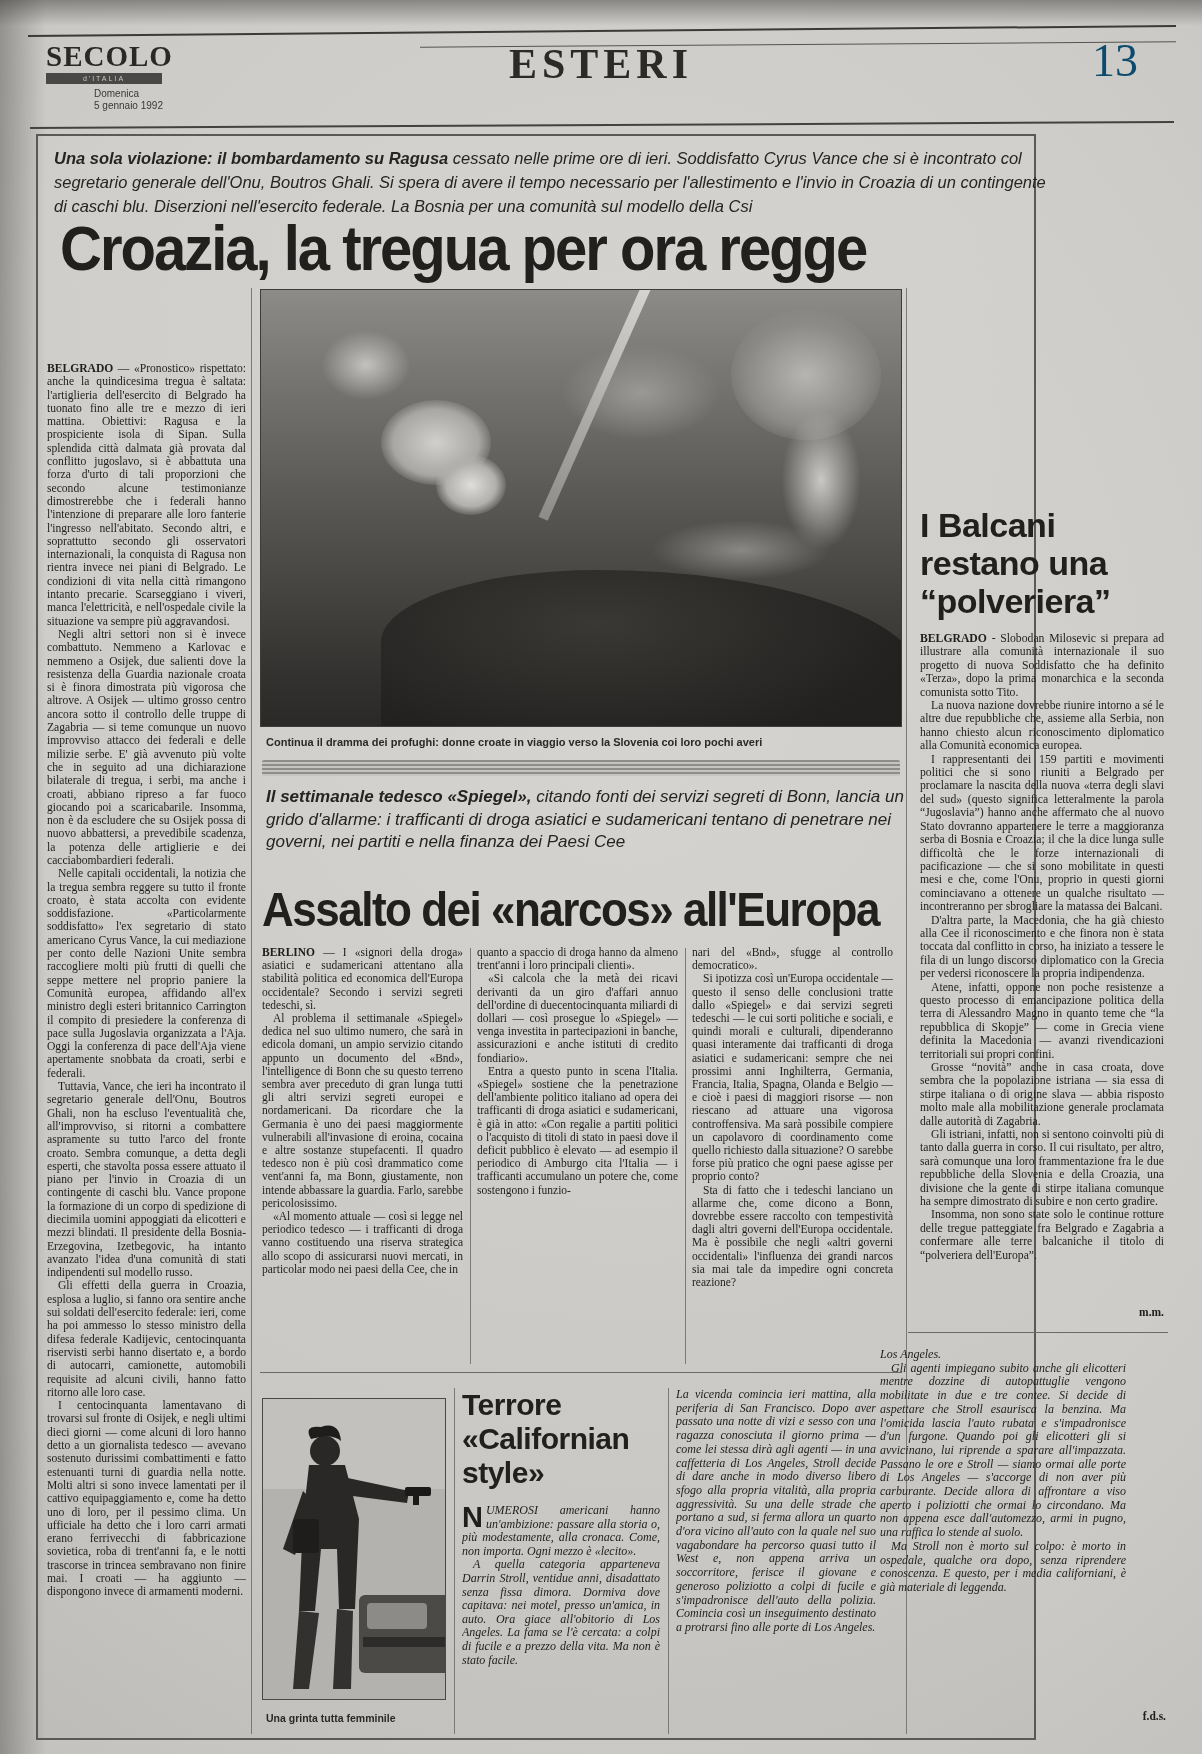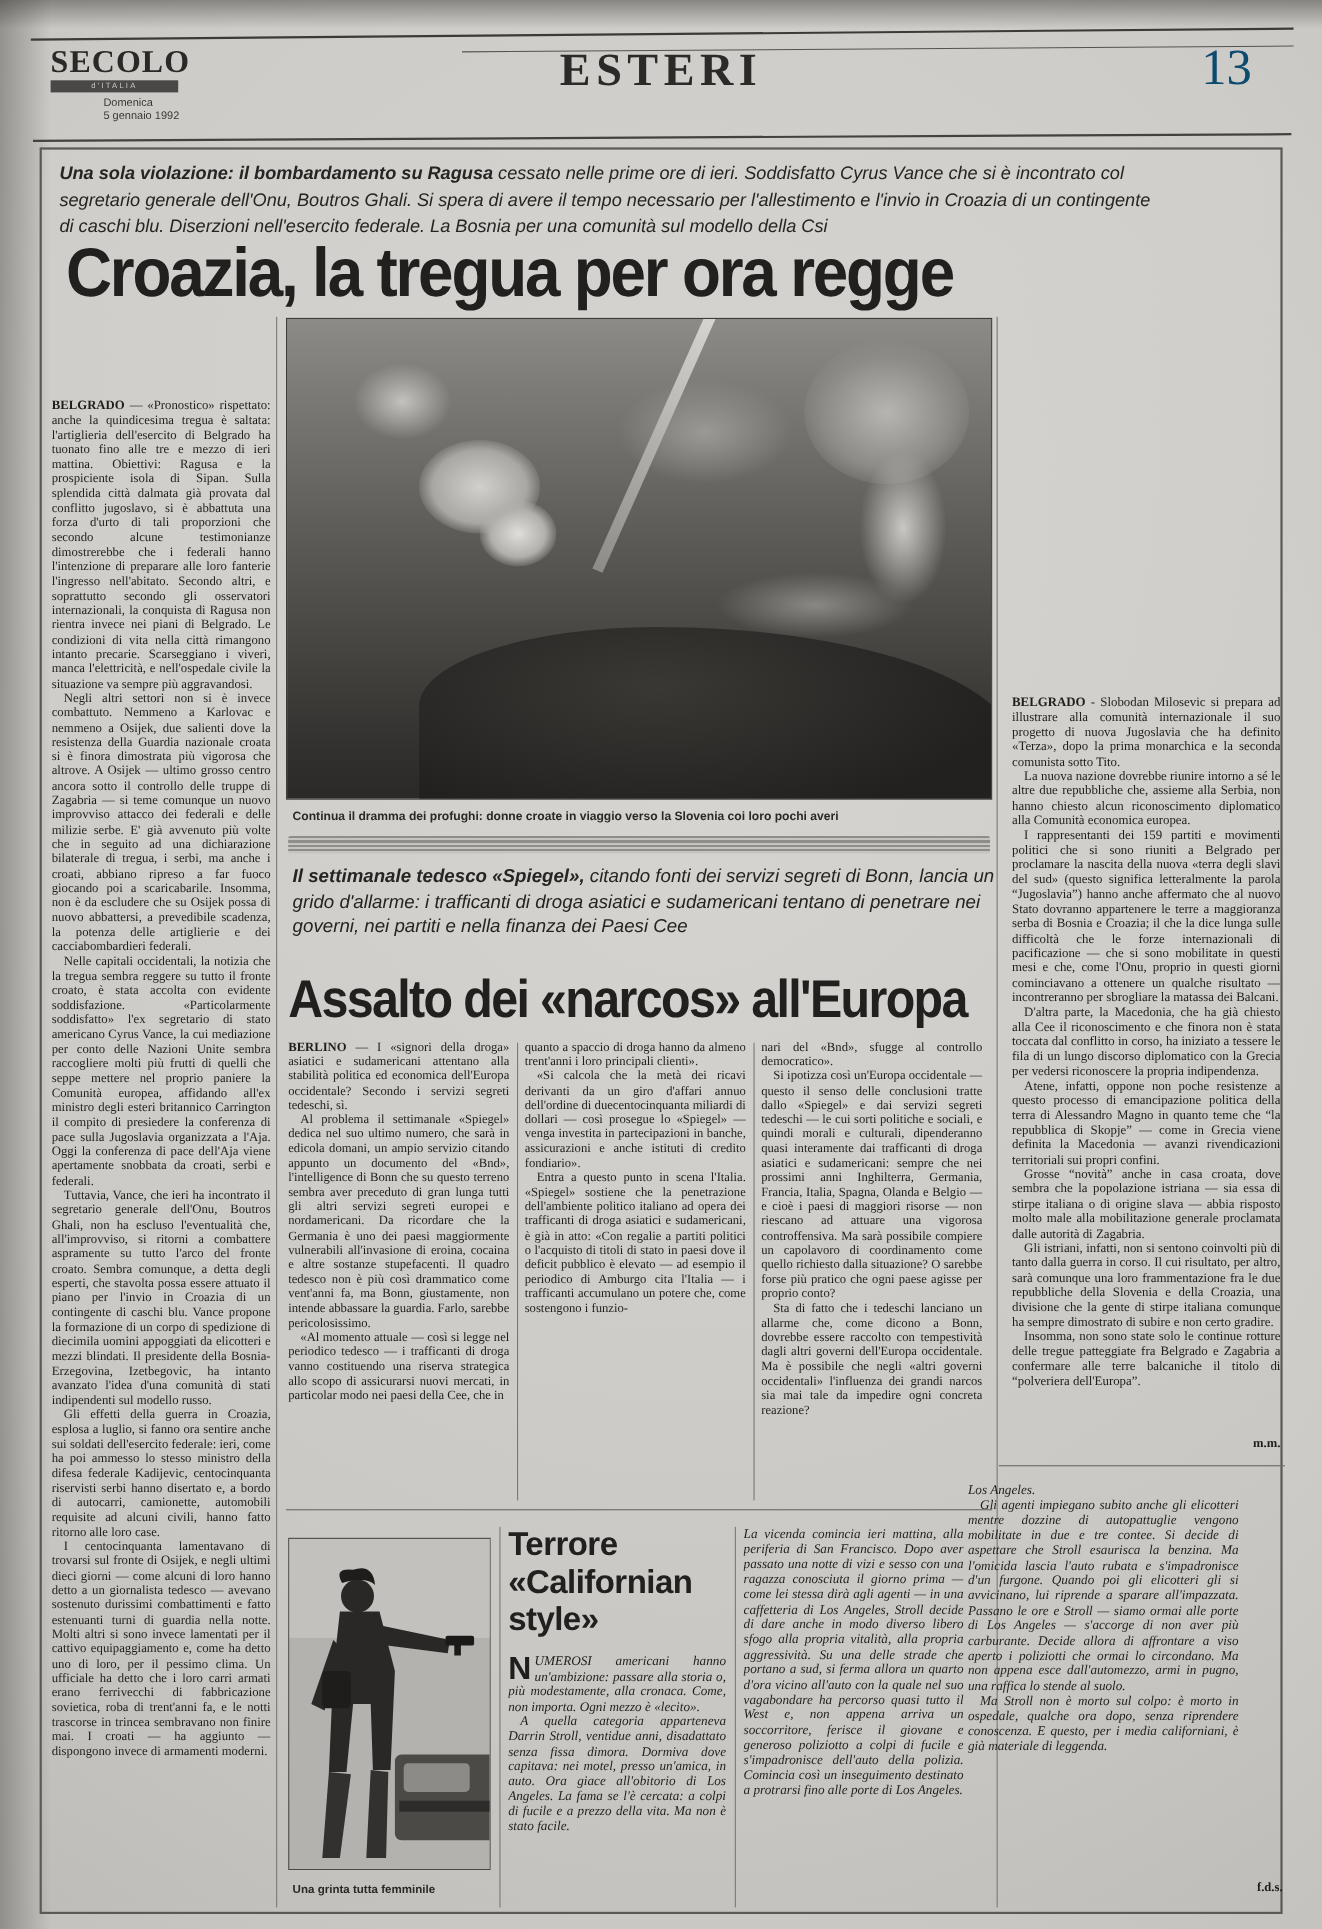--- a/index.html
+++ b/index.html
@@ -32,21 +32,21 @@
   .top-rule2 { position:absolute; left:420px; right:26px; top:44px; height:1px; background:#55534f; transform:rotate(-.4deg); }
   .masthead-title { font-family:"Liberation Serif", serif; font-weight:bold; font-size:29px; letter-spacing:1px; color:#2a2927; }
   .masthead-bar { width:116px; height:11px; background:#4a4846; color:#c9c7c3; font-family:"Liberation Sans", sans-serif; font-size:7px; text-align:center; line-height:11px; letter-spacing:2px; }
   .date-line { font-family:"Liberation Sans", sans-serif; font-size:10px; color:#3a3936; line-height:12px;padding-left:48px; }
   .section-title { font-family:"Liberation Serif", serif; font-weight:bold; font-size:42px; letter-spacing:5px; color:#2b2a28; text-align:center; }
   .page-num { font-family:"Liberation Serif", serif; font-size:46px; color:#0c4a6e; }
   .header-rule { position:absolute; left:30px; right:28px; top:124px; height:2px; background:#44423f; transform:rotate(-.3deg); }
 
   
   .content-box {
-    position:absolute; left:36px; top:134px; width:1130px; height:1606px;
+    position:absolute; left:36px; top:134px; width:1000px; height:1606px;
     border:2px solid #5b5955;
     background:linear-gradient(180deg, rgba(255,255,255,.05), rgba(0,0,0,.03));
   }
 
   .lead {
     position:absolute; left:16px; top:10px; width:1000px;
     font-family:"Liberation Sans", sans-serif; font-style:italic;
     font-size:16.5px; line-height:24px; color:#262523;
   }
   .lead b { font-weight:bold; }
@@ -261,23 +261,28 @@
   </div>
   <div class="terrore-text">
     <p class="noindent"><span class="dropcap">N</span><span>UMEROSI americani hanno un'ambizione: passare alla storia o, più modestamente, alla cronaca. Come, non importa. Ogni mezzo è «lecito».</span></p>
     <p style="text-indent:11px;">A quella categoria apparteneva Darrin Stroll, ventidue anni, disadattato senza fissa dimora. Dormiva dove capitava: nei motel, presso un'amica, in auto. Ora giace all'obitorio di Los Angeles. La fama se l'è cercata: a colpi di fucile e a prezzo della vita. Ma non è stato facile.</p>
   </div>
   <div class="vrule tvr-2"></div>
   <div class="italic-col-mid">
     <p class="noindent">La vicenda comincia ieri mattina, alla periferia di San Francisco. Dopo aver passato una notte di vizi e sesso con una ragazza conosciuta il giorno prima — come lei stessa dirà agli agenti — in una caffetteria di Los Angeles, Stroll decide di dare anche in modo diverso libero sfogo alla propria vitalità, alla propria aggressività. Su una delle strade che portano a sud, si ferma allora un quarto d'ora vicino all'auto con la quale nel suo vagabondare ha percorso quasi tutto il West e, non appena arriva un soccorritore, ferisce il giovane e generoso poliziotto a colpi di fucile e s'impadronisce dell'auto della polizia. Comincia così un inseguimento destinato a protrarsi fino alle porte di Los Angeles.</p>
   </div>
 
+  <div class="headline-3 balcani-head">
+    <div>I Balcani</div>
+    <div>restano una</div>
+    <div>“polveriera”</div>
+  </div>
   <div class="balcani-body">
     <div class="bodytext">
-      <p class="noindent"><b class="loc">BELGRADO</b><span> - Slobodan Milosevic si prepara ad illustrare alla comunità internazionale il suo progetto di nuova Jugoslavia  che ha definito «Terza», dopo la prima monarchica e la seconda comunista sotto Tito.</span></p>
+      <p class="noindent"><b class="loc">BELGRADO</b><span> - Slobodan Milosevic si prepara ad illustrare alla comunità internazionale il suo progetto di nuova Soddisfatto  che ha definito «Terza», dopo la prima monarchica e la seconda comunista sotto Tito.</span></p>
       <p>La nuova nazione dovrebbe riunire intorno a sé le altre due repubbliche che, assieme alla Serbia, non hanno chiesto alcun riconoscimento diplomatico alla Comunità economica europea.</p>
       <p>I rappresentanti dei 159 partiti e movimenti politici che si sono riuniti a Belgrado per proclamare la nascita della nuova «terra degli slavi del sud» (questo significa letteralmente la parola “Jugoslavia”) hanno anche affermato che al nuovo Stato dovranno appartenere le terre a maggioranza serba di Bosnia e Croazia; il che la dice lunga sulle difficoltà che le forze internazionali di pacificazione — che si sono mobilitate in questi mesi e che, come l'Onu, proprio in questi giorni cominciavano a ottenere un qualche risultato — incontreranno per sbrogliare la matassa dei Balcani.</p>
       <p>D'altra parte, la Macedonia, che ha già chiesto alla Cee il riconoscimento e che finora non è stata toccata dal conflitto in corso, ha iniziato a tessere le fila di un lungo discorso diplomatico con la Grecia per vedersi riconoscere la propria indipendenza.</p>
       <p>Atene, infatti, oppone non poche resistenze a questo processo di emancipazione politica della terra di Alessandro Magno in quanto teme che “la repubblica di Skopje” — come in Grecia viene definita la Macedonia — avanzi rivendicazioni territoriali sui propri confini.</p>
       <p>Grosse “novità” anche in casa croata, dove sembra che la popolazione istriana — sia essa di stirpe italiana o di origine slava — abbia risposto molto male alla mobilitazione generale proclamata dalle autorità di Zagabria.</p>
       <p>Gli istriani, infatti, non si sentono coinvolti più di tanto dalla guerra in corso. Il cui risultato, per altro, sarà comunque una loro frammentazione fra le due repubbliche della Slovenia e della Croazia, una divisione che la gente di stirpe italiana comunque ha sempre dimostrato di subire e non certo gradire.</p>
       <p>Insomma, non sono state solo le continue rotture delle tregue patteggiate fra Belgrado e Zagabria a confermare alle terre balcaniche il titolo di “polveriera dell'Europa”.</p>
     </div>
   </div>
   <div class="sig sig-mm">m.m.</div>

